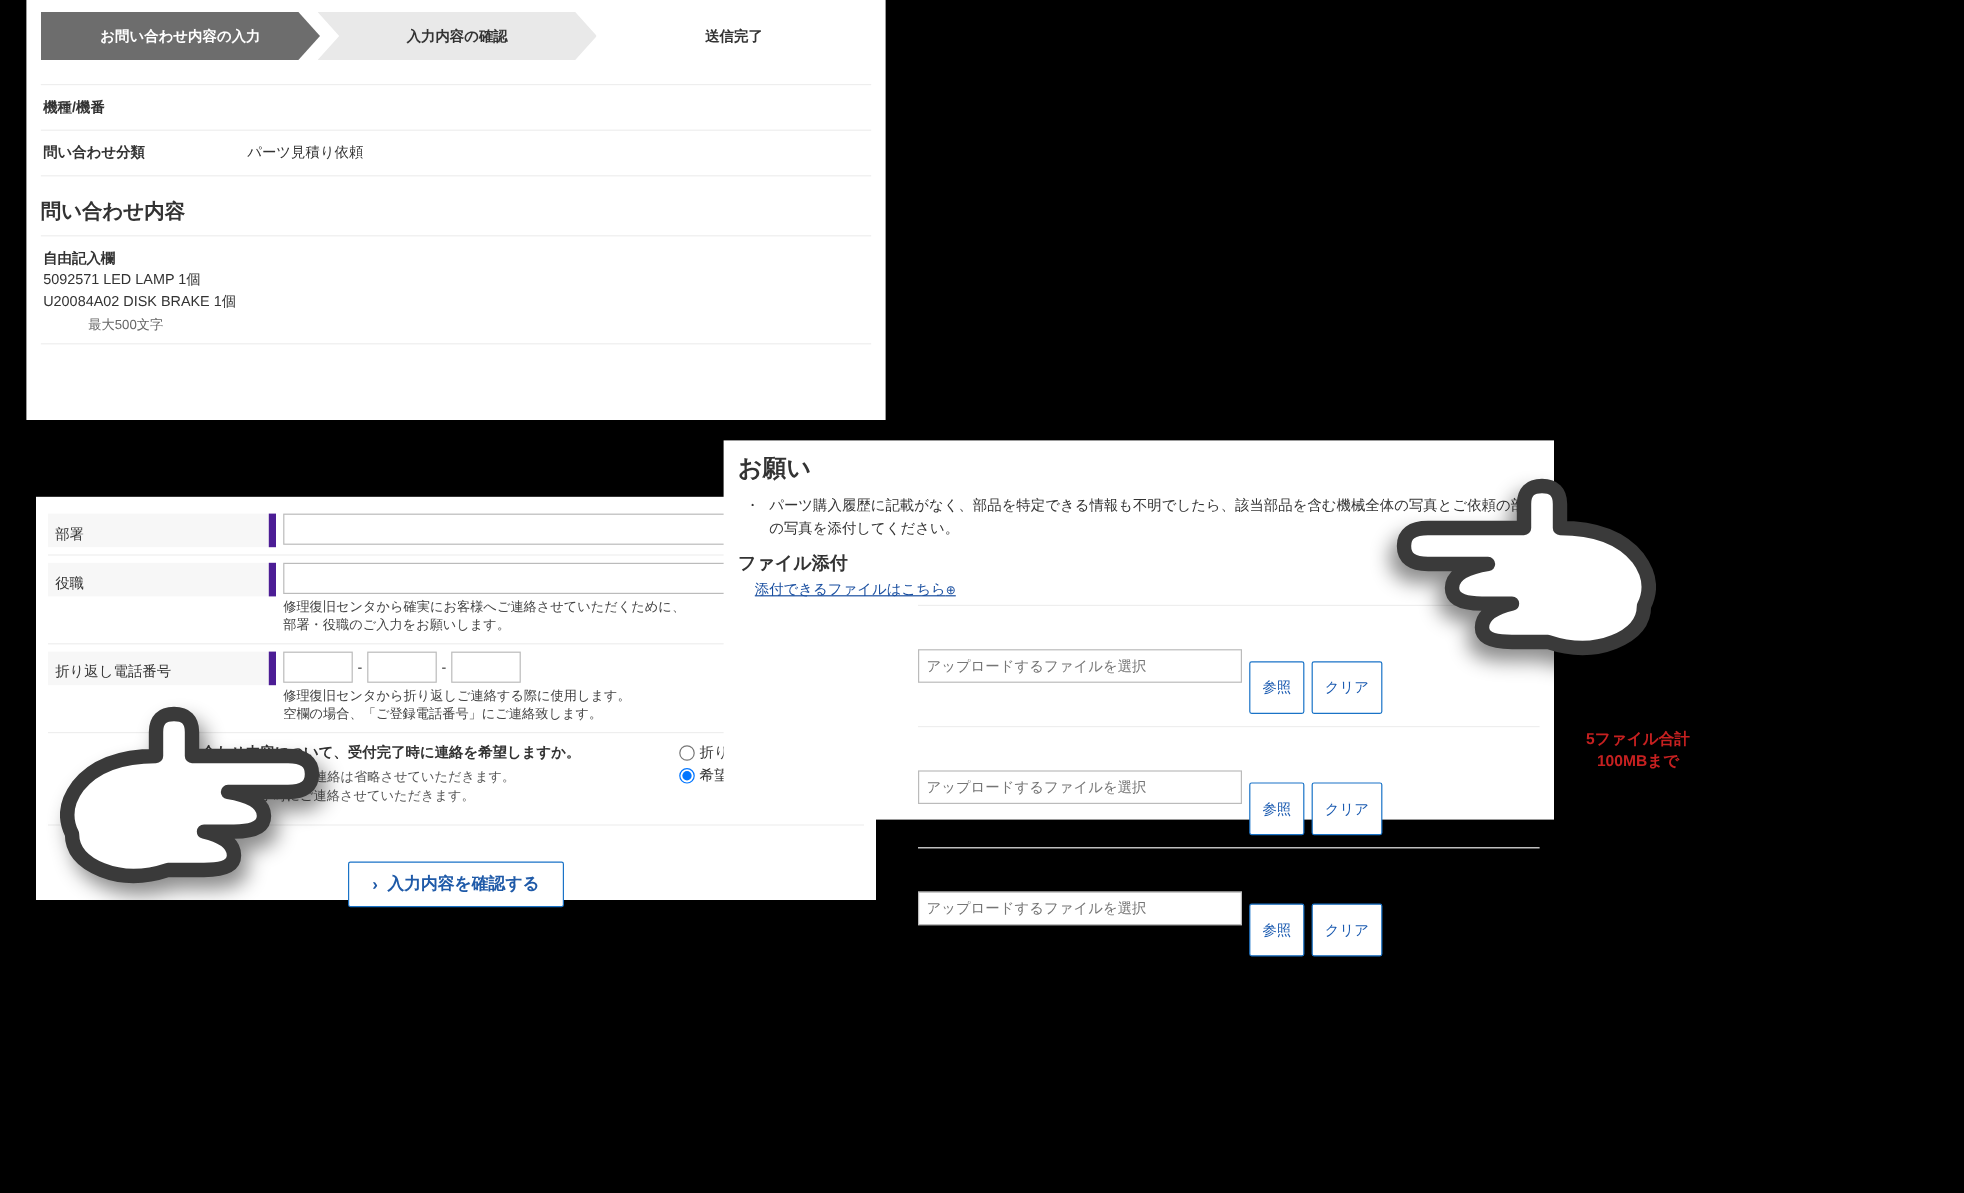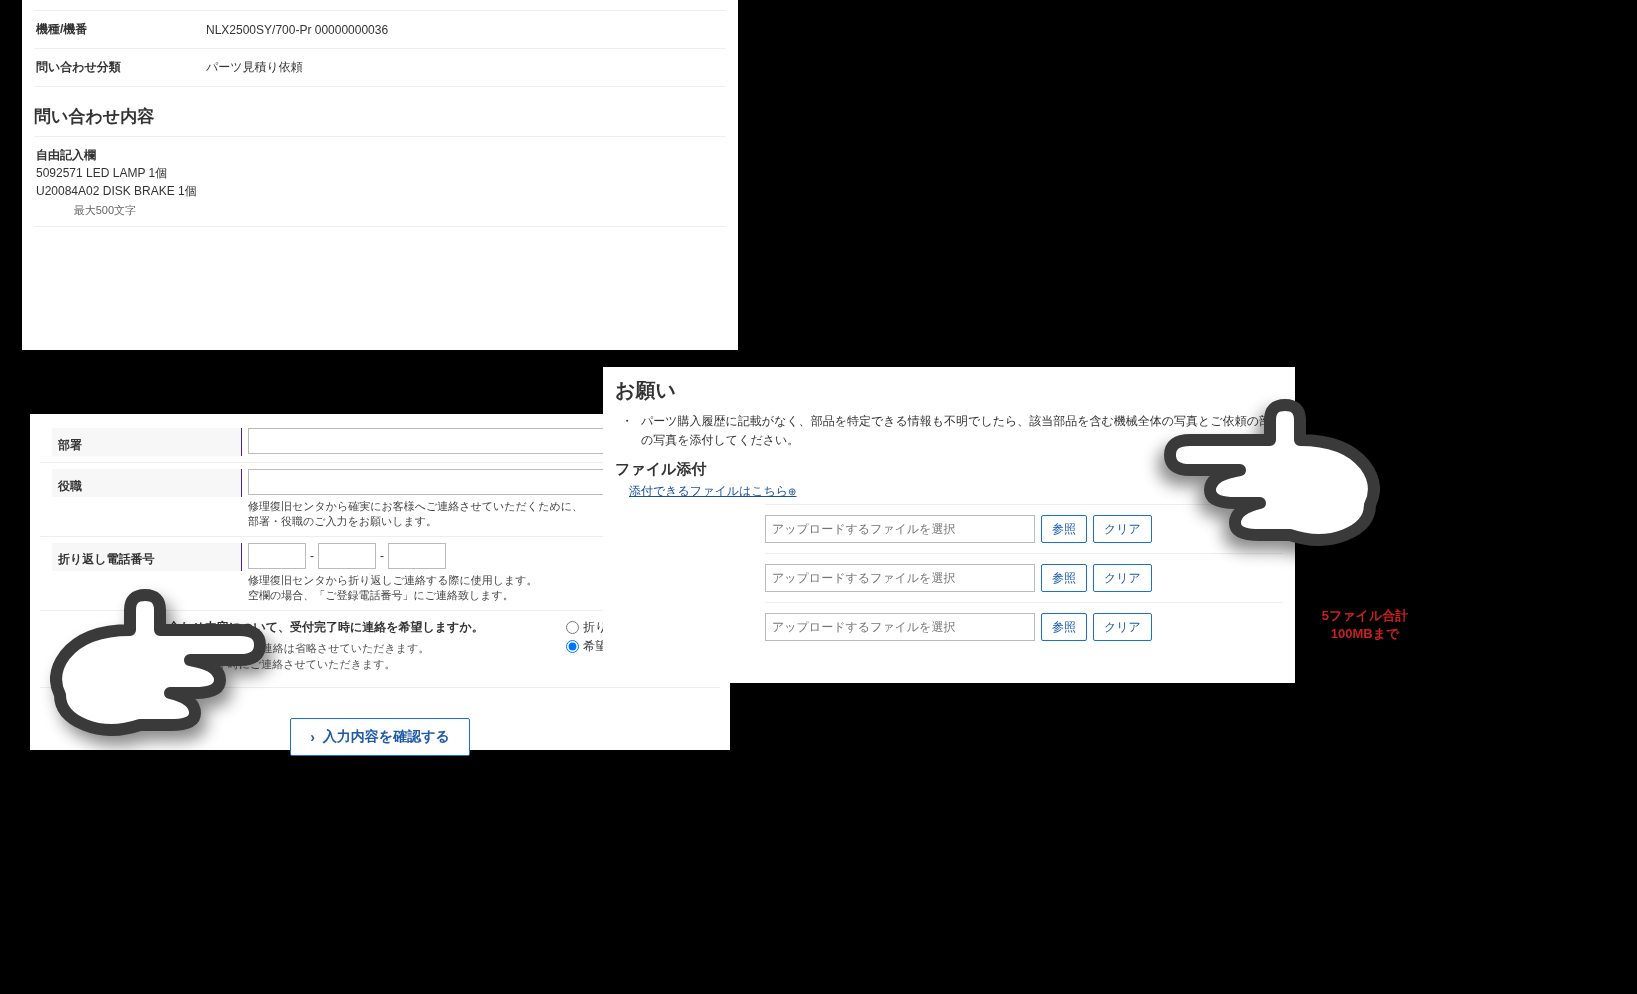--- a/index.html
+++ b/index.html
@@ -53,21 +53,21 @@
 
   
   .panel2 {
     position: absolute;
     left: 30px; top: 414px;
     width: 700px; height: 336px;
     background: #fff;
     padding: 8px 10px;
   }
   .formrow { display: flex; align-items: flex-start; padding: 6px 0; border-bottom: 1px solid #eee; font-size: 12px; }
-  .formrow .label { width: 190px; padding-top: 6px; font-weight: bold; background: #f7f7f7; padding-left:6px; min-height:28px; display:flex; align-items:center; border-right:1px solid #4c1d95;margin-left:12px;}
+  .formrow .label { width: 190px; padding-top: 6px; font-weight: normal; background: #f7f7f7; padding-left:6px; min-height:28px; display:flex; align-items:center; border-right:6px solid #4c1d95;}
   .formrow .field { flex: 1; padding-left: 6px; }
   .formrow input[type=text] {
     border: 1px solid #bbb; height: 26px; padding: 2px 4px; font-size: 12px;
   }
   .formrow .hint { font-size: 11px; color: #444; margin-top: 4px; line-height: 1.4; }
   .tel input { width: 58px; }
   .tel span.dash { margin: 0 4px; }
   .callback-block {
     display: flex; gap: 30px; padding: 8px 4px 14px; font-size: 11px; border-bottom: 1px solid #eee;
     align-items: flex-start;
@@ -101,22 +101,22 @@
   .attach-link .ext { font-size:10px; text-decoration:none;}
   .attach-note { font-size:12px; margin: 4px 0 10px 14px; }
   .uprow {
     display:flex; align-items:center; gap:6px;
     padding: 10px 0; border-top:1px solid #eee; margin-left: 150px;
   }
   .uprow input[type=text]{
     flex:1; max-width:270px; height:28px; border:1px solid #bbb; padding:2px 6px; font-size:12px; color:#8b5cf6;
   }
   .smallbtn {
-    height:28px; padding:0 10px; border:1px solid #1a73c7; color:#1a5ab0; background:#fff;
-    font-size:12px; border-radius:2px; cursor:pointer;
+    height:44px; padding:0 10px; border:1px solid #1a73c7; color:#1a5ab0; background:#fff;
+    font-size:12px; border-radius:2px; cursor:pointer;margin-top:36px;
   }
   .limit-note {
     position:absolute; right: -130px; top: 240px;
     color:#c62020; font-size:13px; font-weight:bold; text-align:center; line-height:1.4;
     width:120px;
   }
 
   
   .hand {
     position: absolute;
@@ -126,24 +126,28 @@
   .hand svg { width:100%; height:100%; filter: drop-shadow(6px 10px 8px rgba(0,0,0,0.45)); overflow:visible;}
   .hand.flip svg { transform: scaleX(-1); }
   .hand1 { left: 40px;  top: 575px; }
   .hand2 { left: 1150px; top: 385px; }
 </style>
 </head>
 <body>
 
 <div class="panel1">
 
+  <div class="steps">
+    <div class="step first active">お問い合わせ内容の入力</div>
+    <div class="step">入力内容の確認</div>
+    <div class="step last">送信完了</div>
+  </div>
 
   <div class="kvrow">
     <div class="k">機種/機番</div>
-    <div class="v">NLX2500SY/700-Pr 00000000036</div>
   </div>
   <div class="kvrow" style="border-bottom:1px solid #eee;">
     <div class="k">問い合わせ分類</div>
     <div class="v">パーツ見積り依頼</div>
   </div>
 
   <div class="section-title">問い合わせ内容</div>
 
   <div class="freerow">
     <div class="k">自由記入欄</div>

